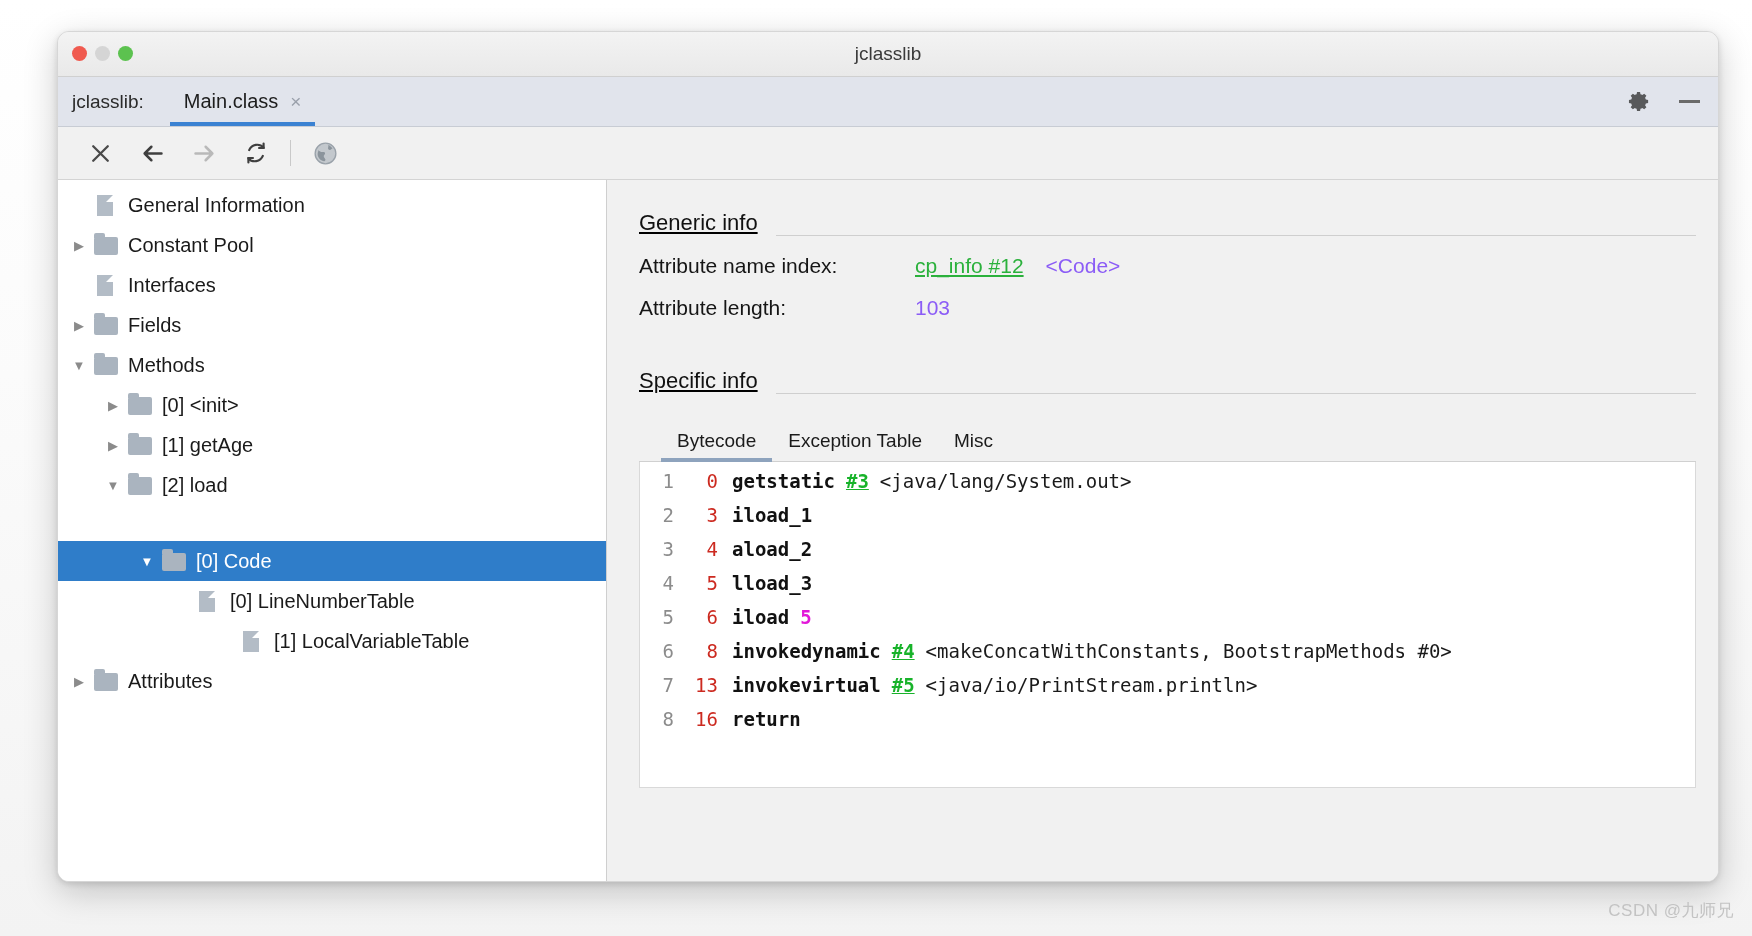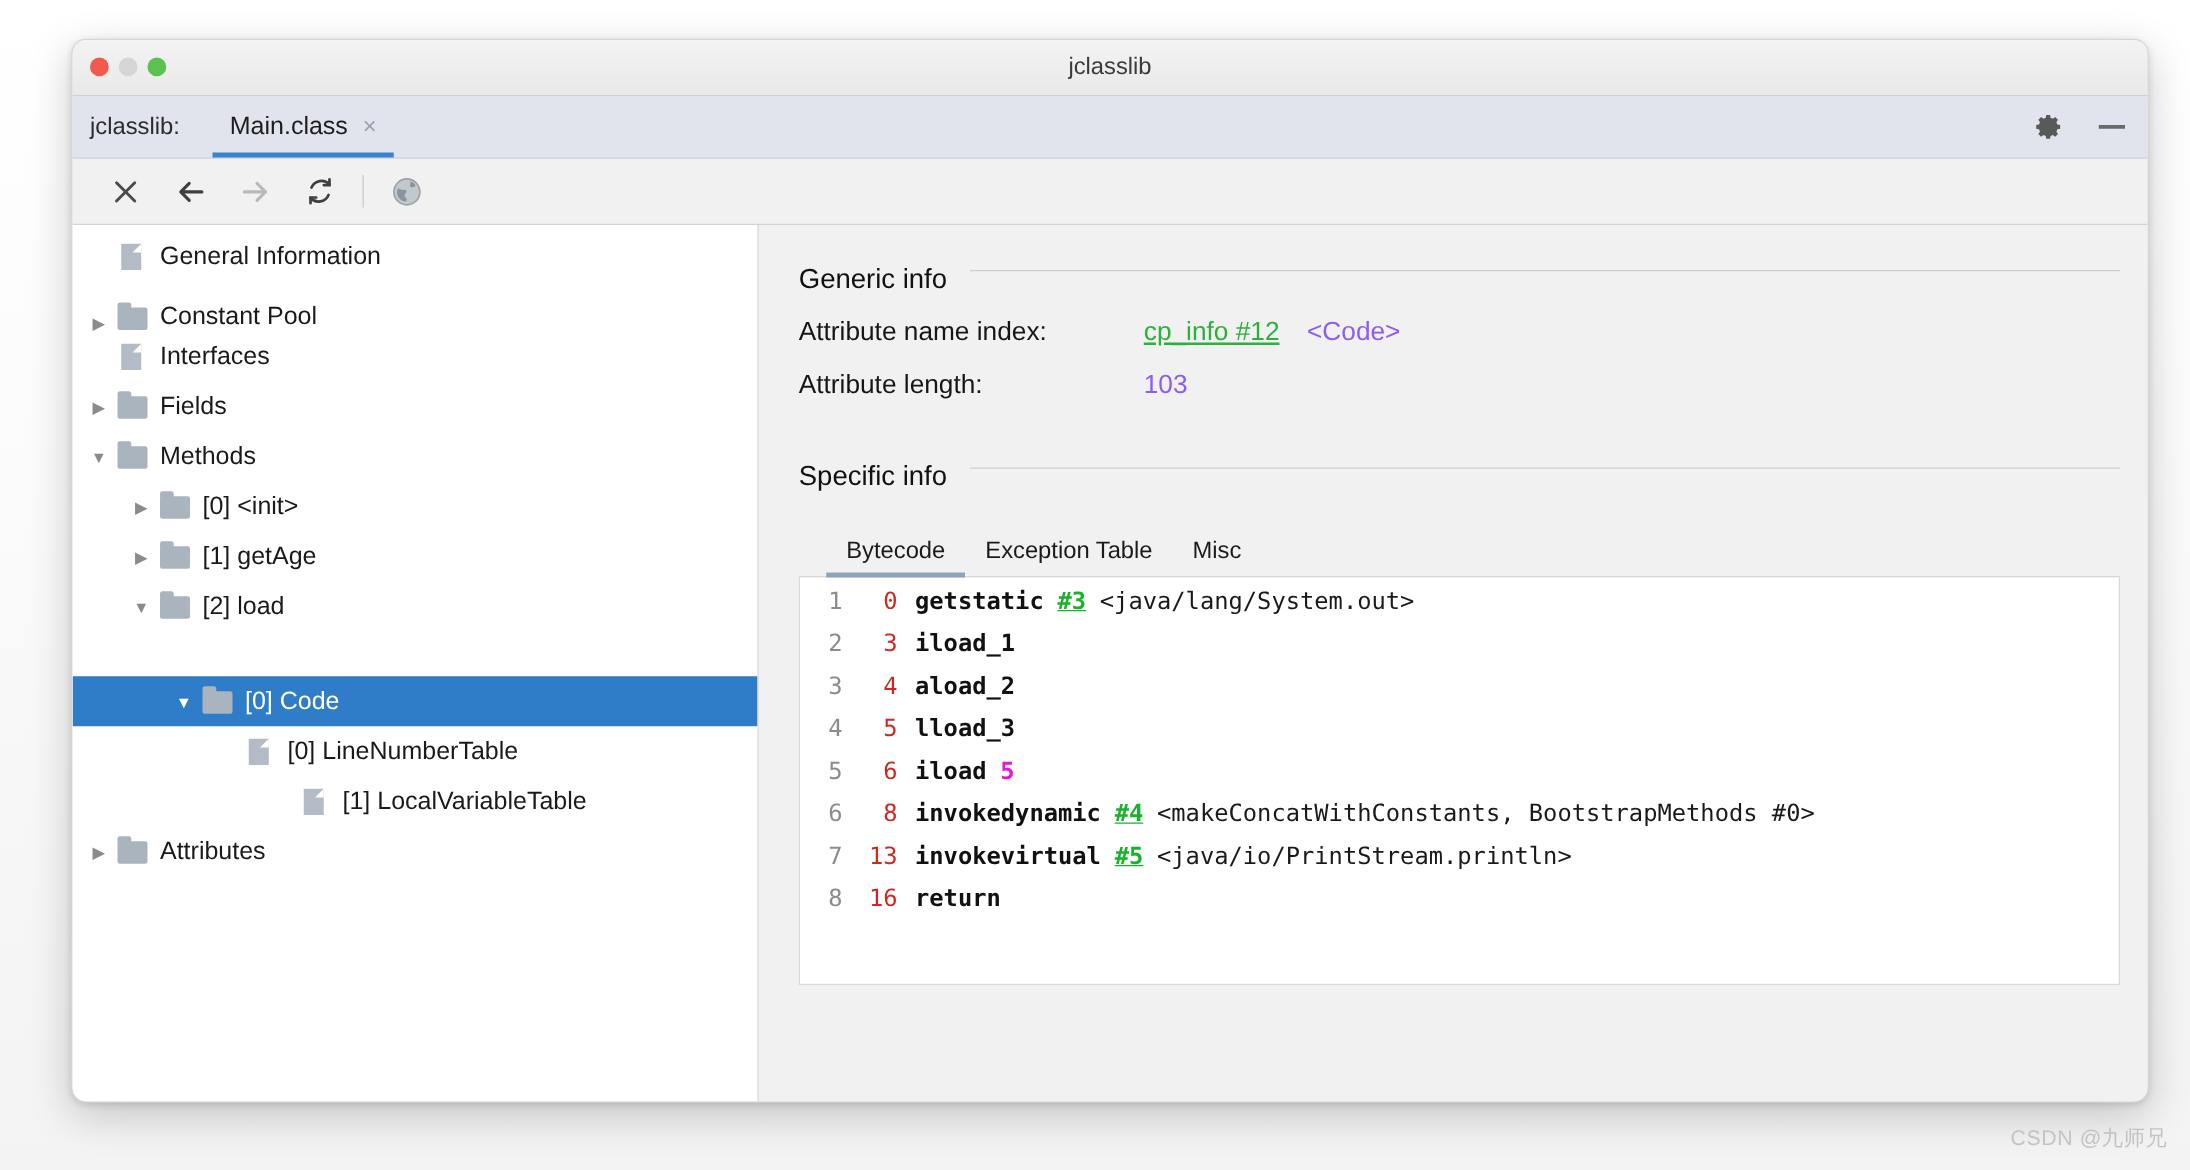--- a/index.html
+++ b/index.html
@@ -209,23 +209,24 @@
     flex: 1;
     background: #f1f1f1;
     position: relative;
     padding: 0 22px 0 32px;
     box-sizing: border-box;
     overflow: hidden;
   }
 
   .section-head {
     display: flex;
-    align-items: flex-start;
+    align-items: flex-end;
     gap: 18px;
     padding-top: 30px;
+    text-decoration: underline;
   }
   .section-title {
     font-size: 22px;
     color: #111111;
     white-space: nowrap;
   }
   .section-rule {
     flex: 1;
     height: 1px;
     background: #cfcfcf;
@@ -398,21 +399,21 @@
     <div class="body-split">
 
       <div class="tree-pane" id="tree">
           <div class="tree-row" style="padding-left: 8px;">
             <span class="twisty"></span>
             <span class="ic">
               <span class="ic-file"></span>
             </span>
             <span>General Information</span>
           </div>
-          <div class="tree-row" style="padding-left: 8px; align-items: flex-end;">
+          <div class="tree-row" style="padding-left: 8px;">
             <span class="twisty tw-right"></span>
             <span class="ic">
               <span class="ic-folder"></span>
             </span>
             <span>Constant Pool</span>
           </div>
           <div class="tree-row" style="padding-left: 8px;">
             <span class="twisty"></span>
             <span class="ic">
               <span class="ic-file"></span>

